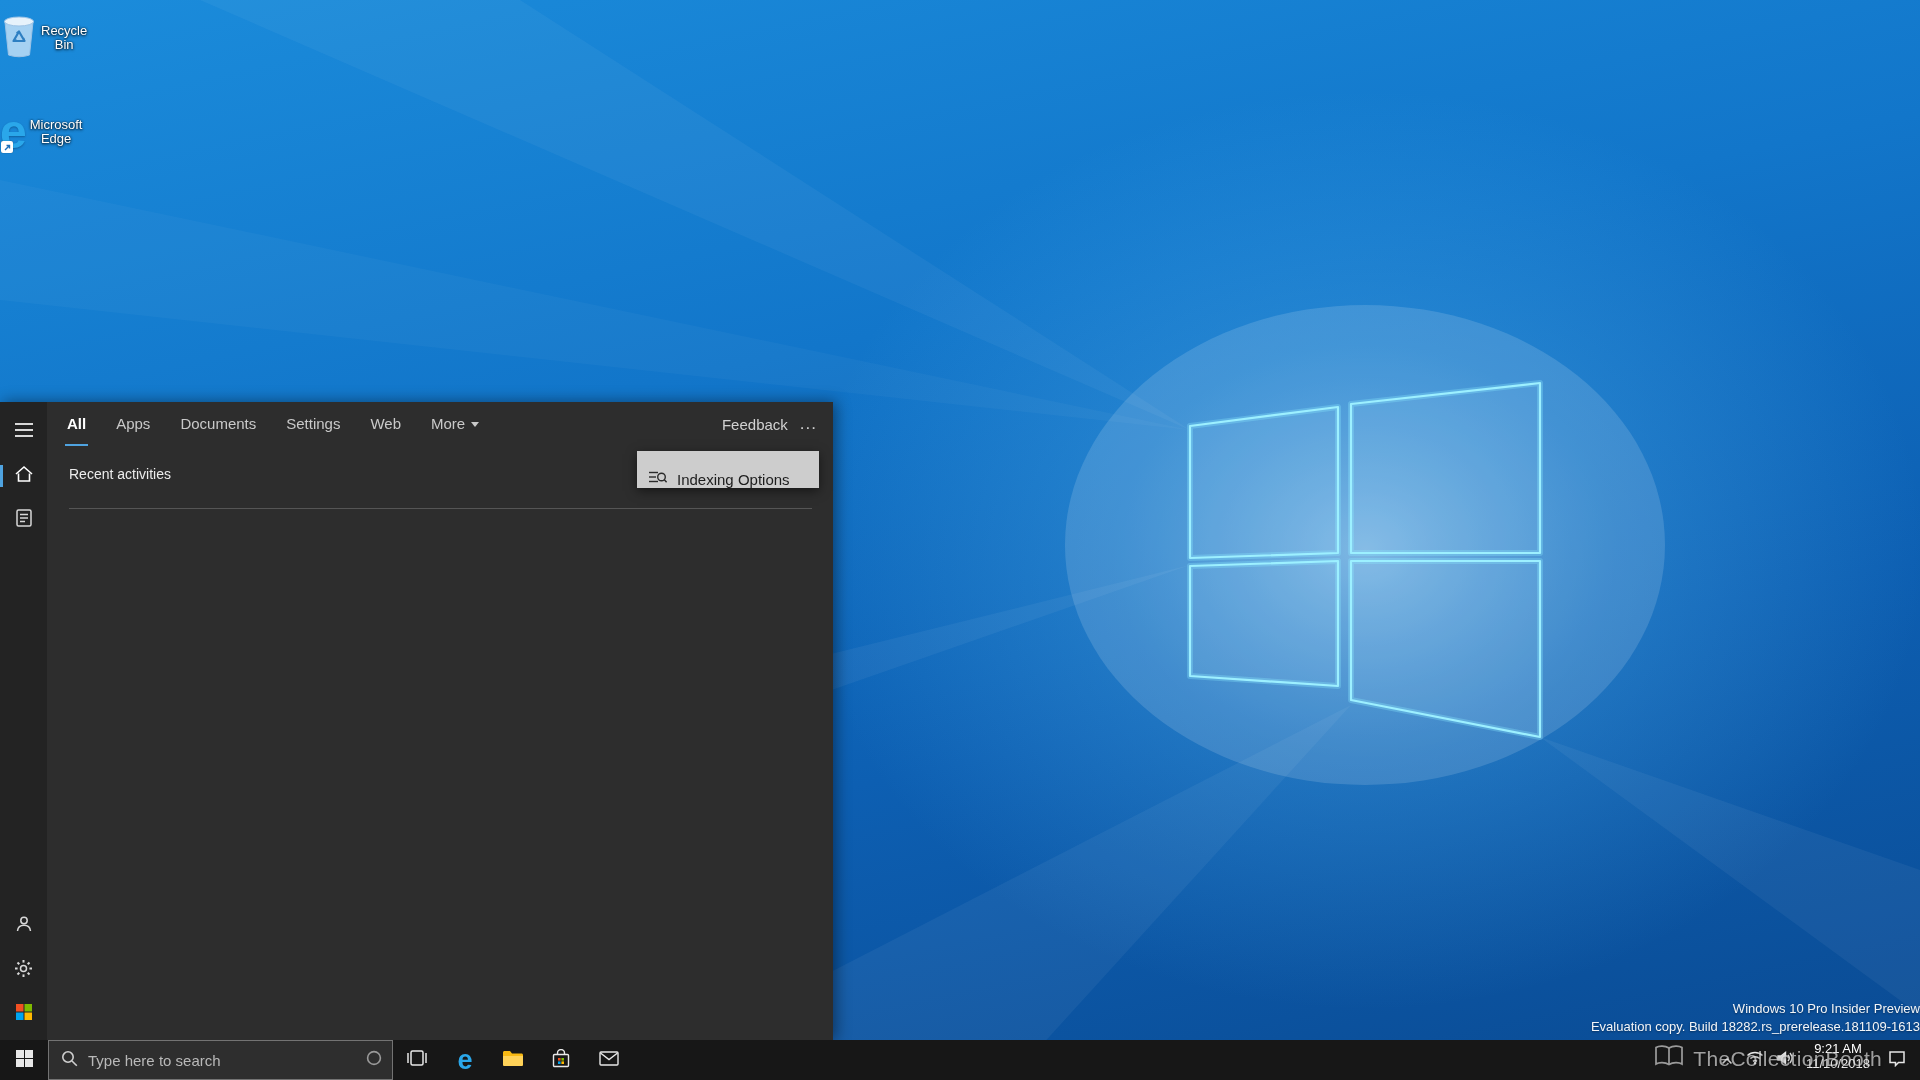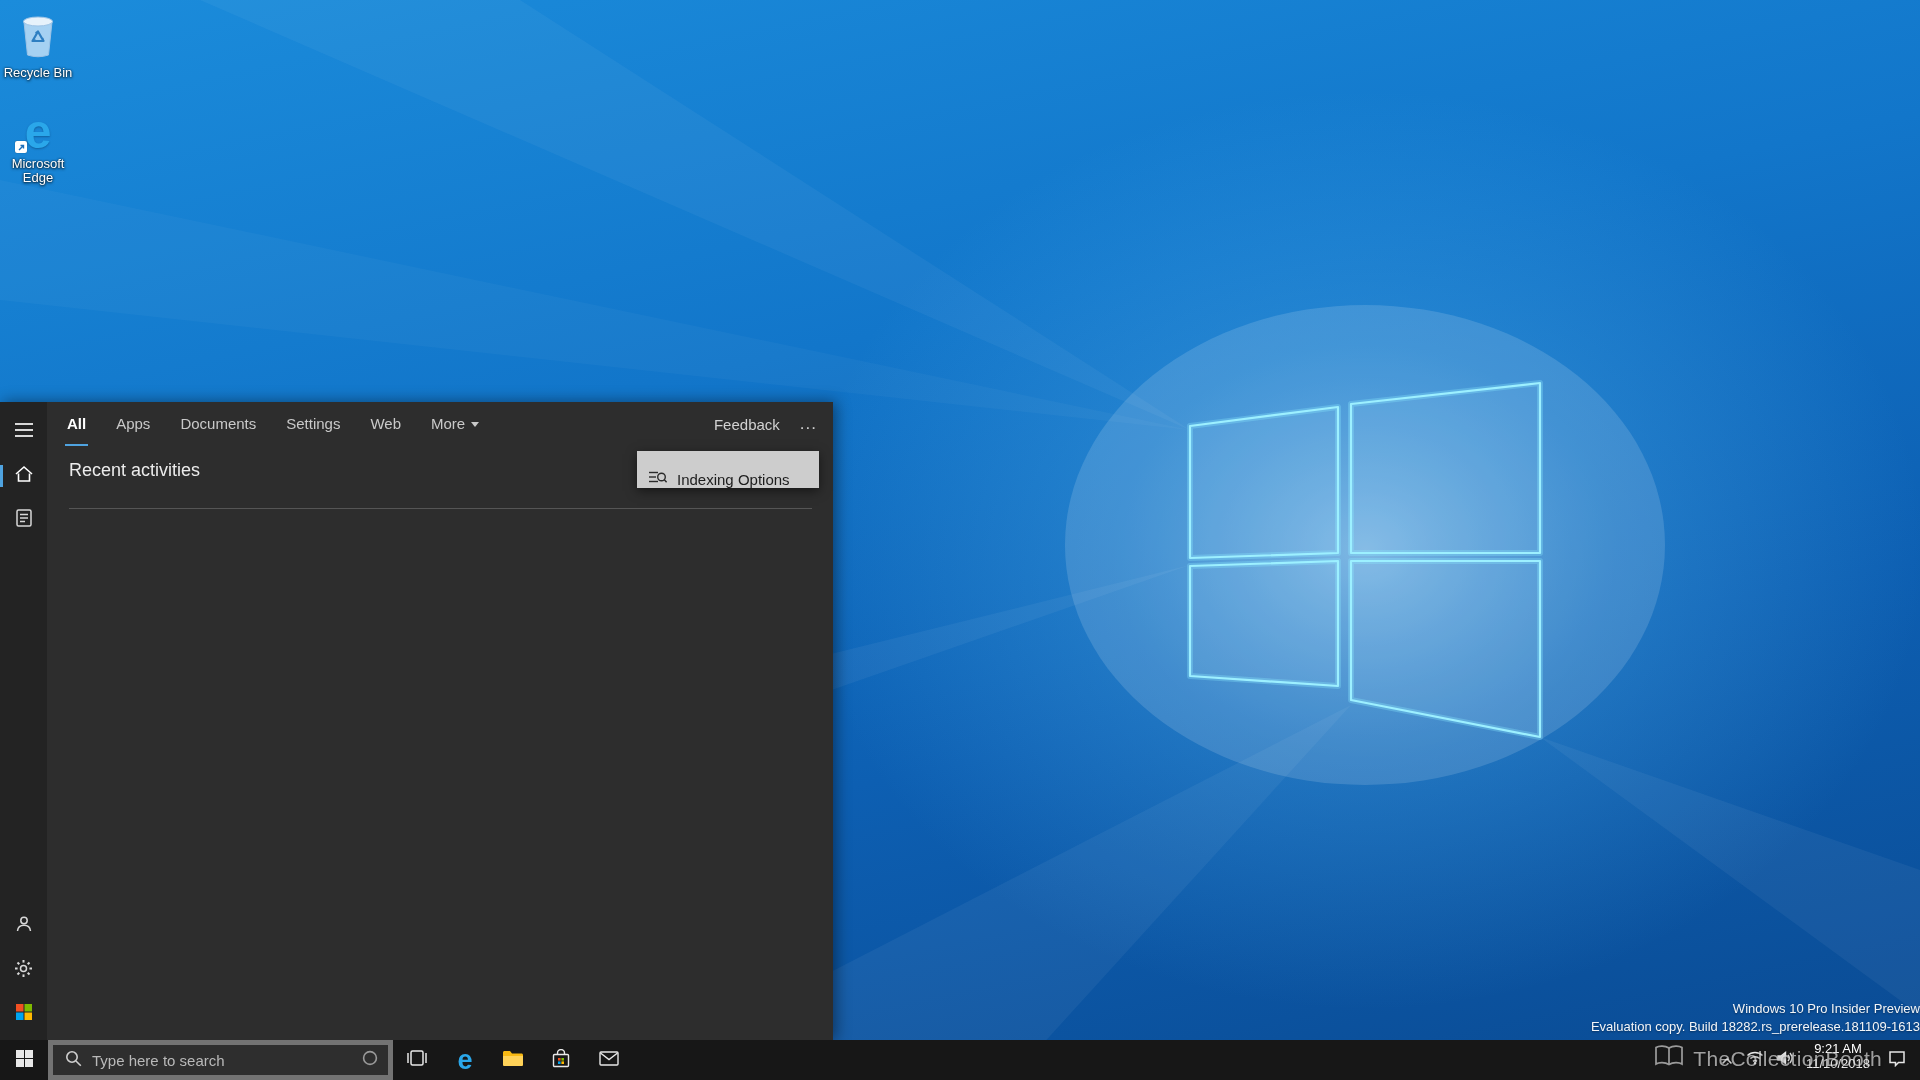--- a/index.html
+++ b/index.html
@@ -4,21 +4,21 @@
 <title></title>
 <style>
   * { margin:0; padding:0; box-sizing:border-box; }
   html,body { width:1920px; height:1080px; overflow:hidden; background:#000;
     font-family:"Liberation Sans","DejaVu Sans",sans-serif; cursor:default; }
   .stage { position:absolute; inset:0; width:1920px; height:1080px; overflow:hidden;
     background:linear-gradient(168deg,#1b8cdb 0%,#1276ca 35%,#0d5fb2 65%,#0a4a92 100%); }
   .wallpaper { position:absolute; inset:0; }
 
   
-  .desk-icon { position:absolute; width:76px; display:flex; flex-direction:column;
+  .desk-icon { position:absolute; width:76px; display:flex; flex-direction:row;
     align-items:center; gap:3px; z-index:3; }
   .desk-icon .icon-label { color:#fff; font-size:13px; line-height:14px; text-align:center;
     text-shadow:0 1px 3px rgba(0,0,0,.9), 0 0 2px rgba(0,0,0,.7); }
   #icon-recycle { left:0; top:12px; }
   #icon-edge { left:0; top:110px; }
   .edge-glyph { position:relative; width:48px; height:44px; display:flex;
     align-items:center; justify-content:center; }
   .edge-e { font-size:48px; font-weight:bold; line-height:44px; color:#2aa7ea;
     text-shadow:0 1px 2px rgba(0,30,60,.35); }
   .shortcut-badge { position:absolute; left:1px; bottom:1px; width:12px; height:12px;
@@ -35,43 +35,43 @@
   .rail-btn.active::before { content:""; position:absolute; left:0; top:11px; bottom:11px;
     width:3px; background:#4fa3e0; }
   .rail-spacer { flex:1; }
   .panel-main { flex:1; position:relative; }
   .tabs { display:flex; height:44px; padding:0 16px 0 18px; gap:26px; }
   .tab { height:44px; display:flex; align-items:center; gap:6px; color:#c9c9c9;
     font-size:15px; border-bottom:2px solid transparent; padding:0 2px; }
   .tab.active { color:#ffffff; font-weight:bold; border-bottom-color:#4fa3e0; }
   .chev-down { width:0; height:0; border-left:4px solid transparent;
     border-right:4px solid transparent; border-top:5px solid #c9c9c9; margin-top:2px; }
-  .tabs-right { margin-left:auto; display:flex; align-items:center; gap:20px; }
+  .tabs-right { margin-left:auto; display:flex; align-items:center; gap:12px; }
   .tab-aux { color:#d2d2d2; font-size:15px; }
   .dots { font-size:17px; letter-spacing:1px; color:#d2d2d2; }
-  .section-title { position:absolute; left:22px; top:58px; font-size:18px; color:#ececec; }
+  .section-title { position:absolute; left:22px; top:64px; font-size:14px; color:#ececec; }
   .separator { position:absolute; left:22px; right:21px; top:106px; height:1px; background:#555; }
   .flyout-item { position:absolute; right:14px; top:49px; width:182px; height:37px;
     background:#cdcdcd; color:#1d1d1d; display:flex; align-items:flex-end; gap:10px;
     padding:0 12px; font-size:15px; box-shadow:0 3px 10px rgba(0,0,0,.5); }
 
   
   .eval-watermark { position:absolute; right:0; bottom:44px; text-align:right;
     color:rgba(255,255,255,.95); font-size:13px; line-height:18px; z-index:5;
     text-shadow:0 1px 2px rgba(0,0,0,.4); }
   .site-watermark { position:absolute; right:38px; bottom:7px; display:flex;
     align-items:center; gap:9px; z-index:60; opacity:.72; color:#d4d4d4;
     font-size:21px; font-weight:normal; letter-spacing:.3px;
     text-shadow:0 1px 3px rgba(0,0,0,.8); pointer-events:none; }
 
   
   .taskbar { position:absolute; left:0; right:0; bottom:0; height:40px; background:#171717;
     display:flex; align-items:stretch; z-index:50; }
   .tb-btn { width:48px; display:flex; align-items:center; justify-content:center; }
-  .tb-search { width:345px; background:#2e2e2e; border:5px solid #737373; display:flex;
+  .tb-search { width:345px; background:#2e2e2e; border:1px solid #737373; display:flex;
     align-items:center; padding:0 10px 0 12px; gap:10px; }
   .tb-search input { flex:1; background:transparent; border:none; outline:none;
     color:#c0c0c0; font-size:15px; font-family:inherit; }
   .tb-search input::placeholder { color:#b9b9b9; opacity:1; }
   .edge-e-task { font-size:27px; font-weight:bold; color:#2aa7ea; line-height:27px; }
   .tray { margin-left:auto; display:flex; align-items:flex-start; padding-right:2px; }
   .tray-btn { height:40px; display:flex; align-items:center; justify-content:center; }
   .w26{width:26px;} .w30{width:30px;} .w42{width:42px;}
   .clock { width:76px; text-align:center; color:#fff; font-size:13px; line-height:15px;
     padding-top:1px; }

